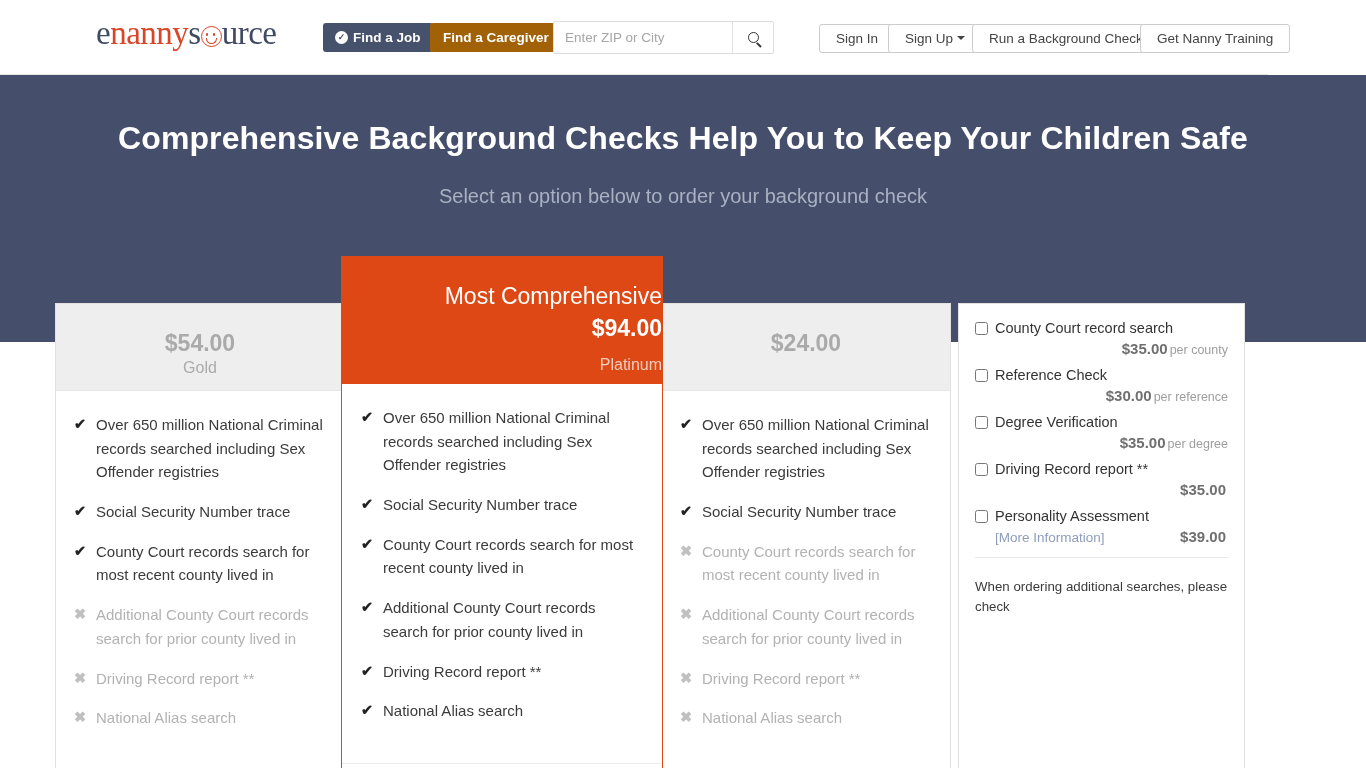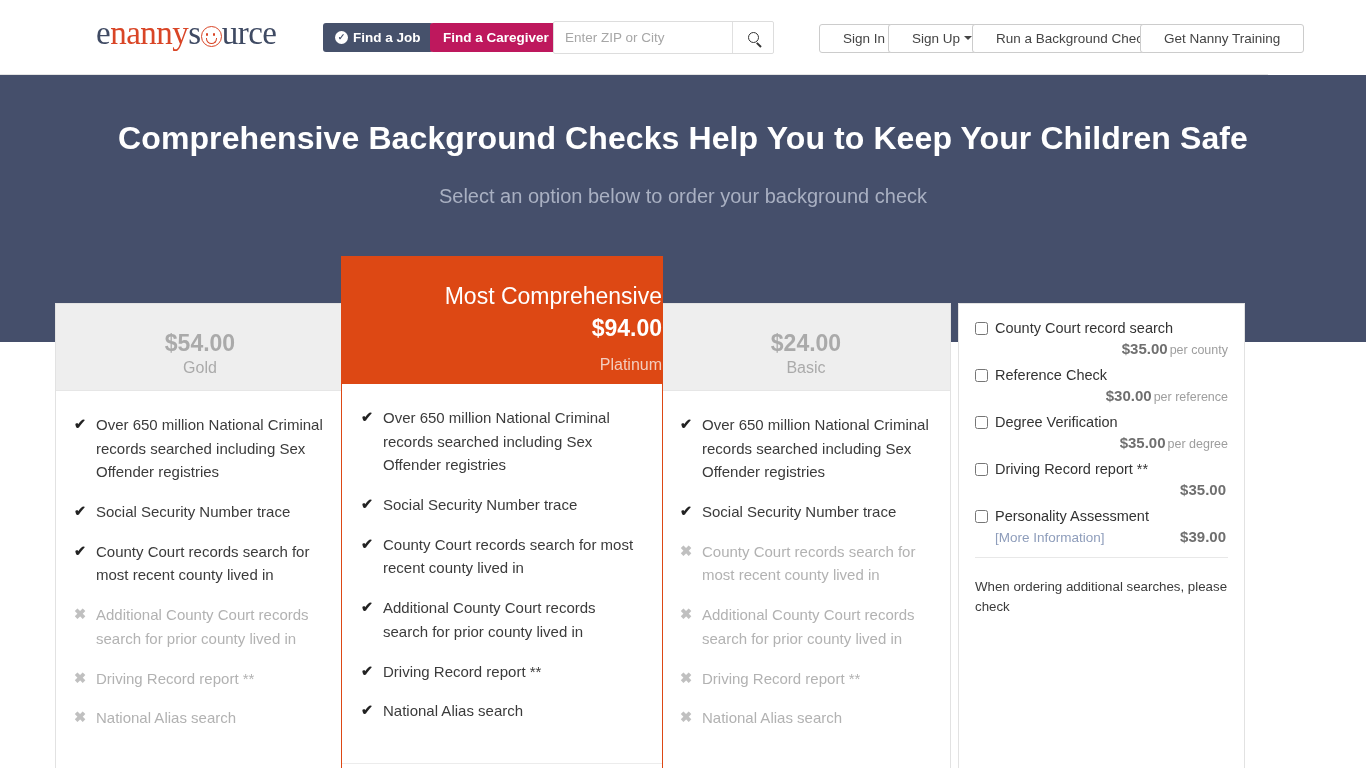--- a/index.html
+++ b/index.html
@@ -90,21 +90,21 @@
     line-height: 13px;
     text-align: center;
     flex: none;
     font-weight: bold;
   }
   .btn-findcare {
     position: absolute;
     left: 430px; top: 23px;
     height: 29px;
     padding: 0 13px;
-    background: #be185d;
+    background: #a16207;
     color: #ffffff;
     border: none;
     border-radius: 3px;
     font-size: 13.5px;
     font-weight: bold;
     cursor: pointer;
     white-space: nowrap;
   }
   .search-wrap {
     position: absolute;
@@ -151,21 +151,21 @@
     right: -4px; bottom: -3.5px;
     width: 6px; height: 1.7px;
     background: #333;
     transform: rotate(45deg);
   }
 
   .hdr-btn {
     position: absolute;
     top: 24px;
     height: 29px;
-    padding: 0 23px;
+    padding: 0 16px;
     background: #ffffff;
     border: 1px solid #ccc;
     border-radius: 3px;
     color: #444;
     font-size: 13.5px;
     font-family: "Liberation Sans", sans-serif;
     cursor: pointer;
     white-space: nowrap;
     line-height: 27px;
   }
@@ -429,21 +429,20 @@
       <div class="feat off">
         <span class="mark">✖</span>
         <span>National Alias search</span>
       </div>
     </div>
 </div>
 
 <div class="card" id="card-basic">
   <div class="card-head">
     <div class="card-price">$24.00</div>
-    <div class="card-tier">Basic</div>
   </div>
   <div class="card-body" id="feat-basic">
       <div class="feat">
         <span class="mark">✔</span>
         <span>Over 650 million National Criminal records searched including Sex Offender registries</span>
       </div>
       <div class="feat">
         <span class="mark">✔</span>
         <span>Social Security Number trace</span>
       </div>

